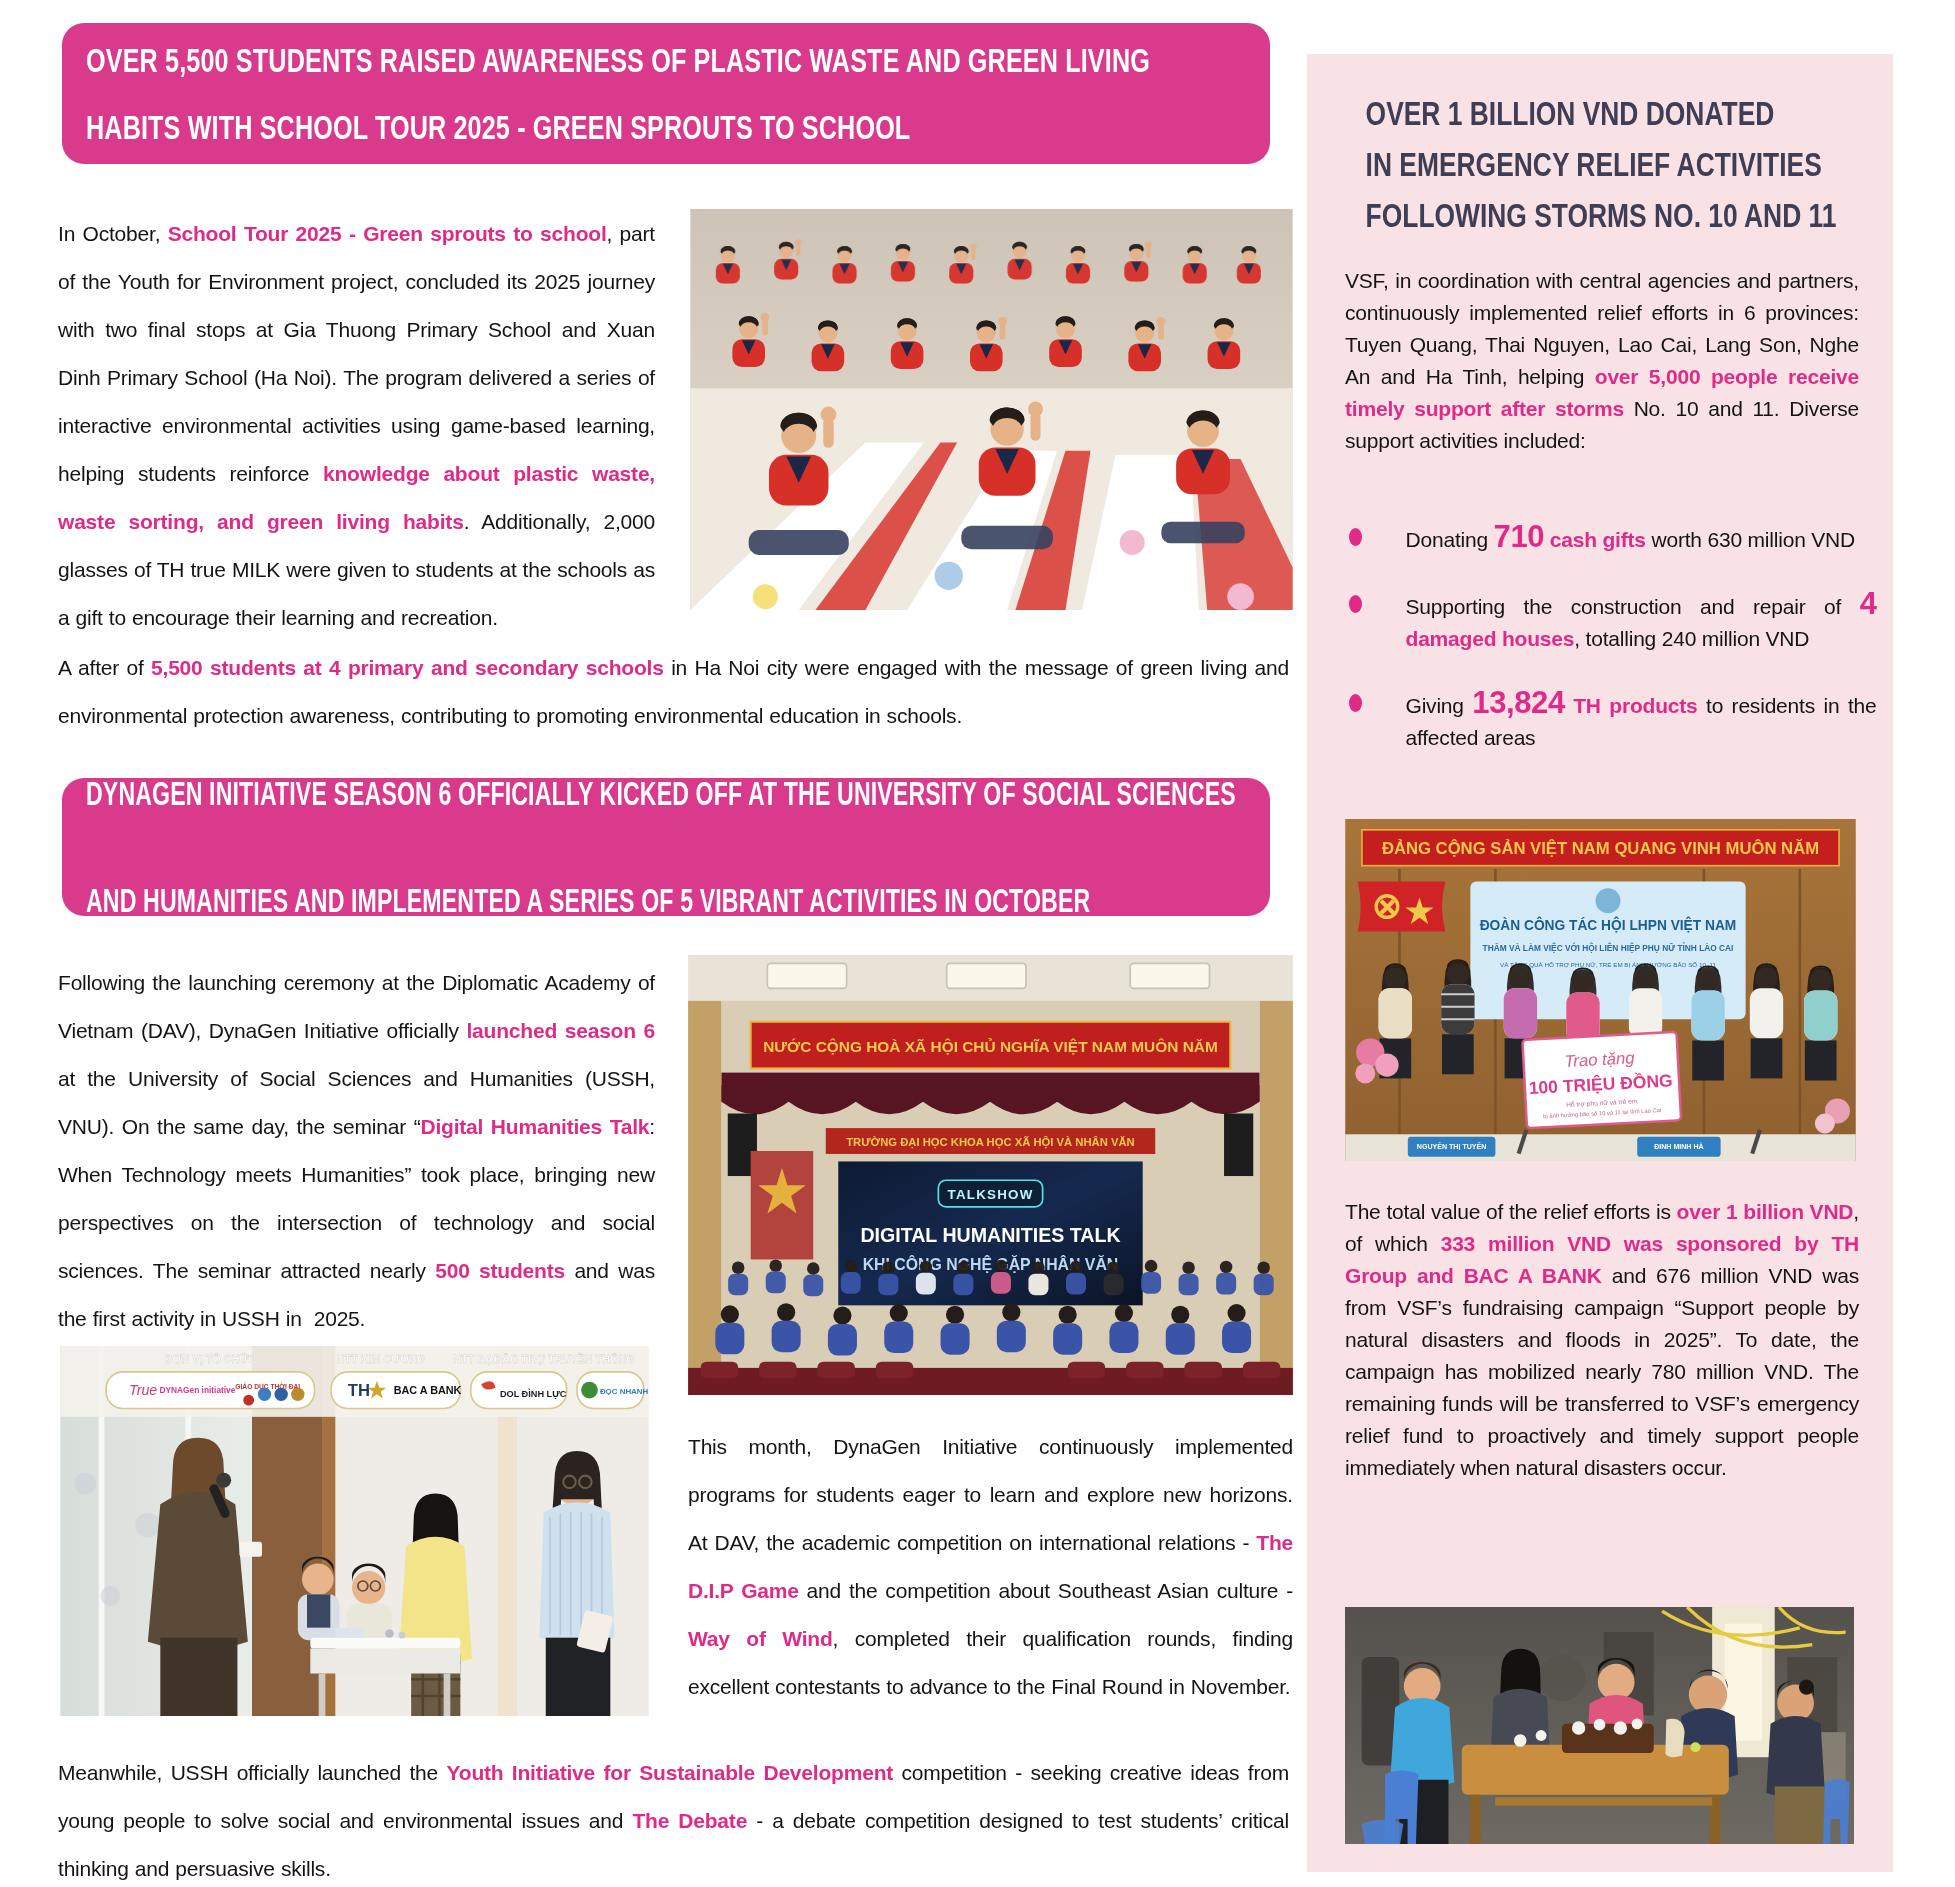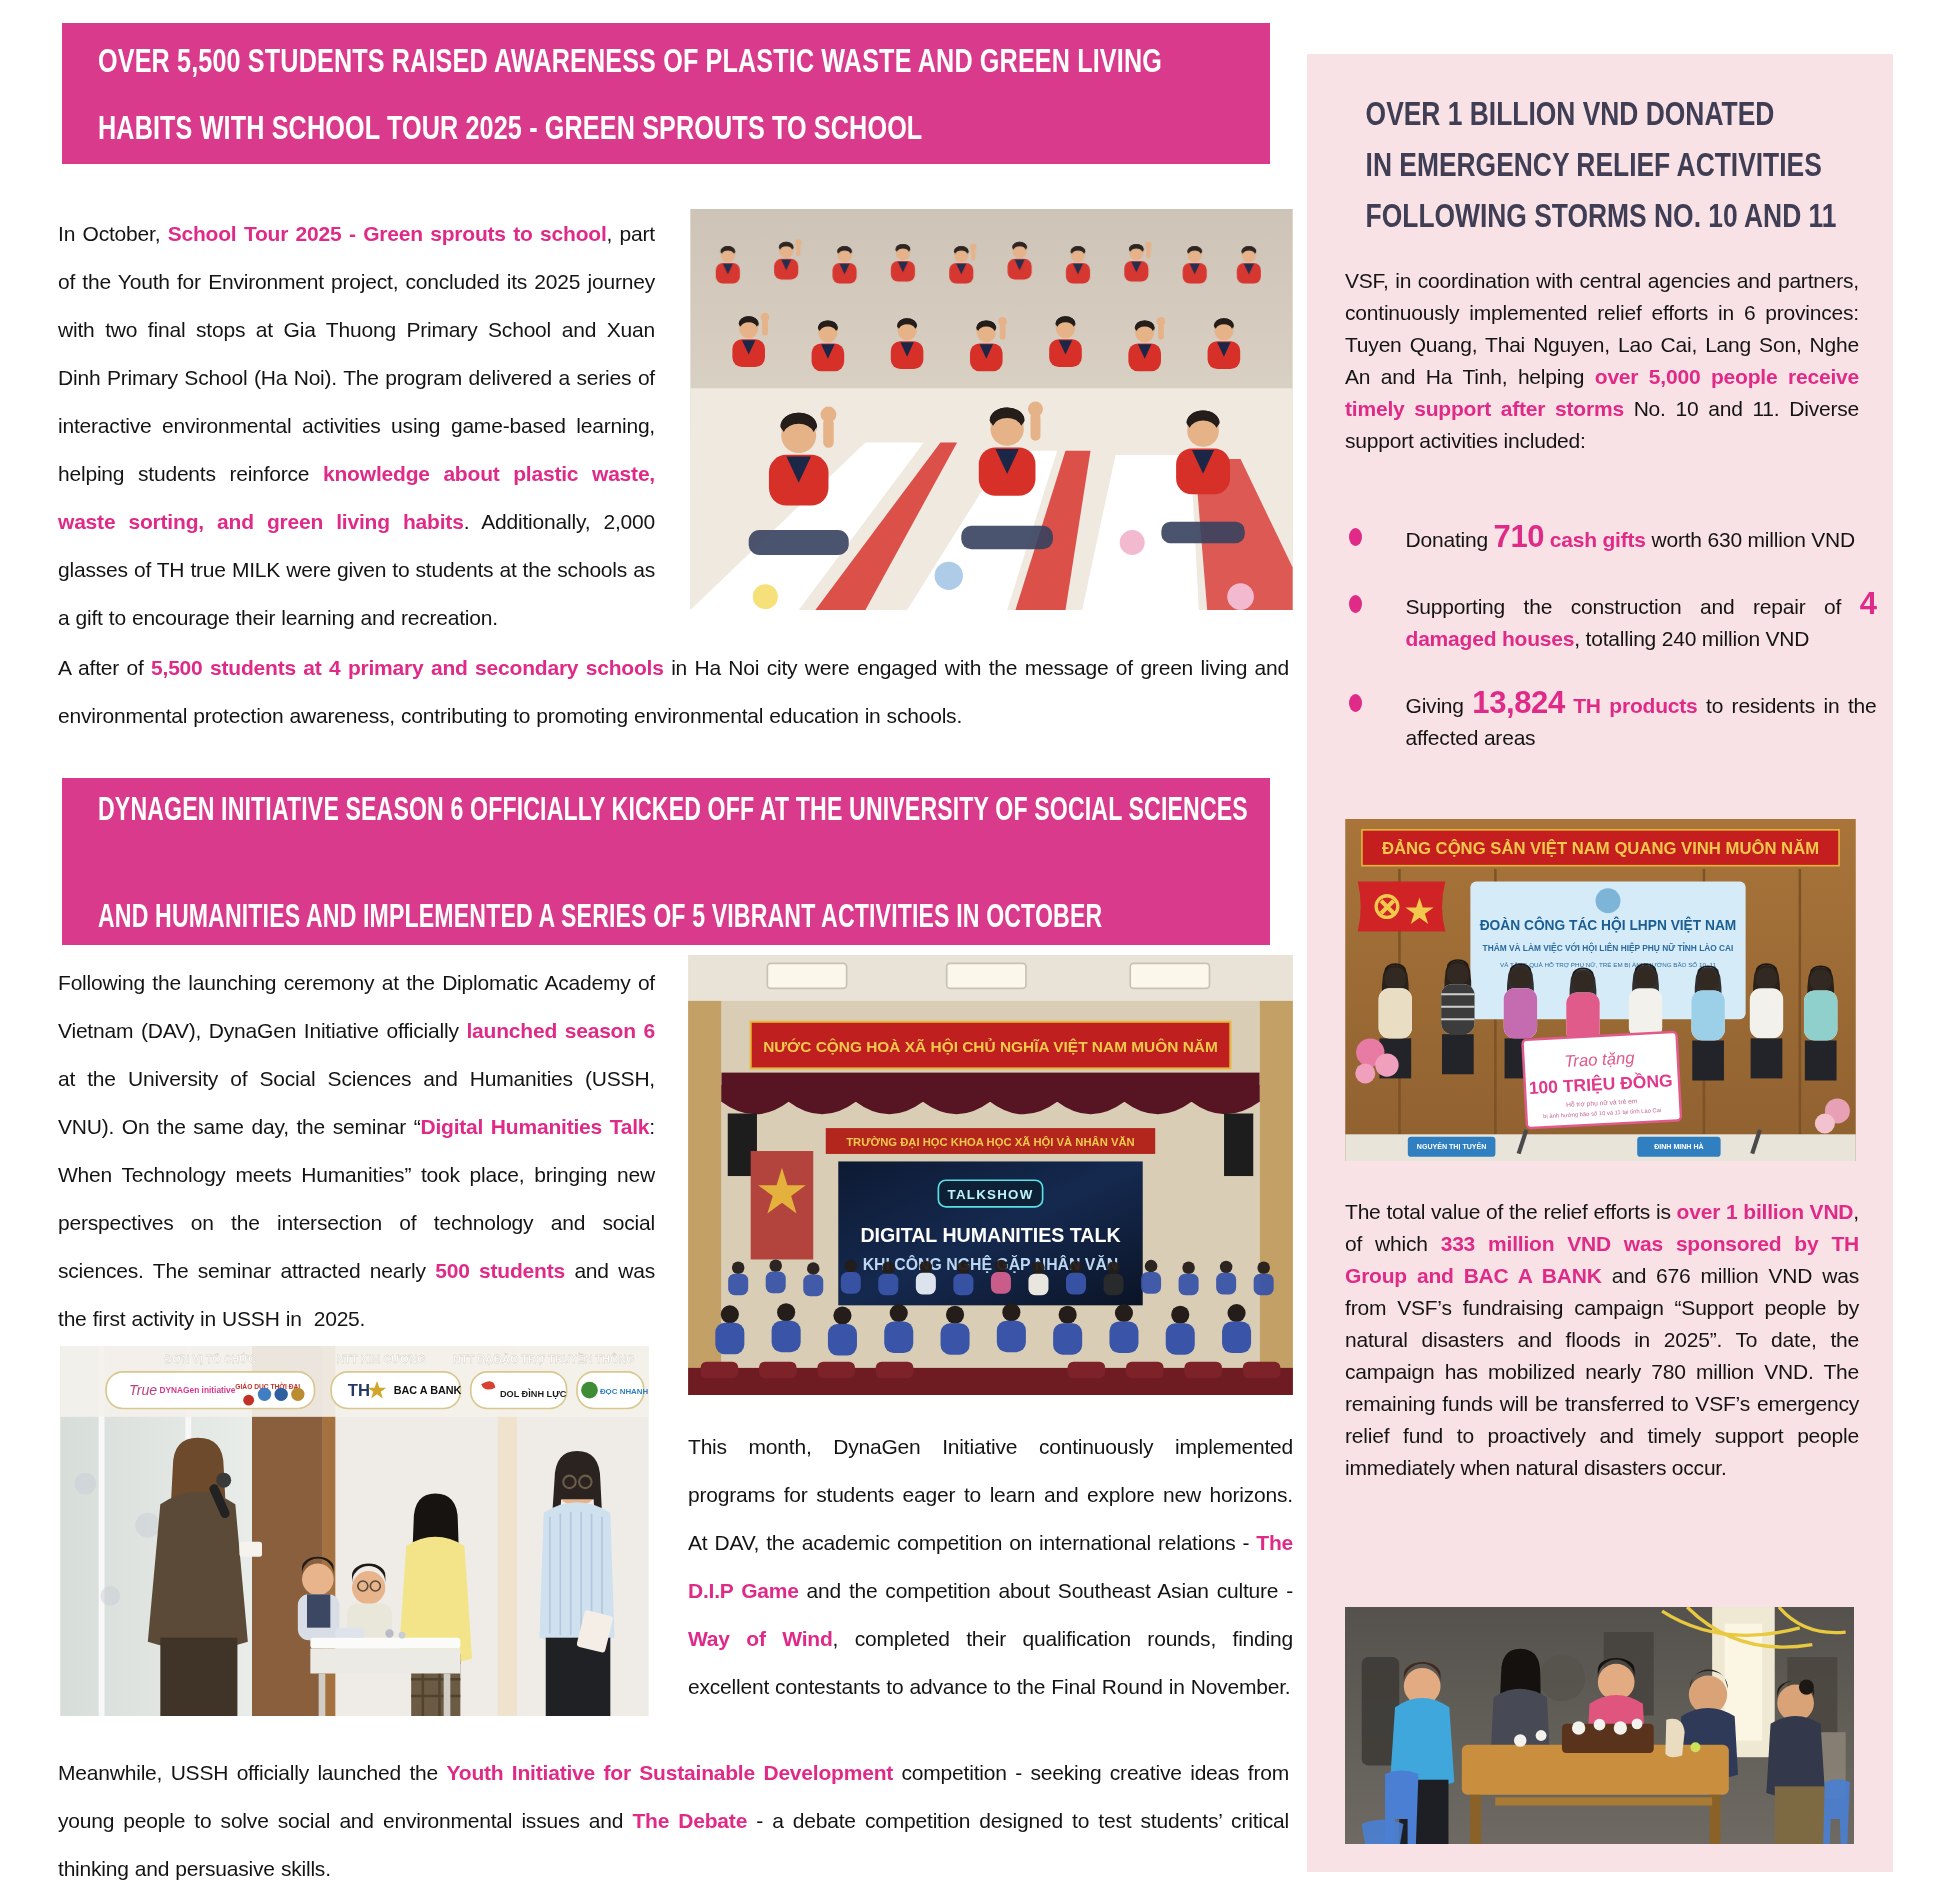--- a/index.html
+++ b/index.html
@@ -1,21 +1,21 @@
 <!DOCTYPE html>
 <html style="--accent: #d93a8c; --highlight: #e02a88; --sidebarBg: #f9e2e6; --sidebarTitle: #403e54;font-size:6.7px"><head>
 <meta charset="utf-8">
 <style>
   html,body{margin:0;padding:0;background:#ffffff;}
   .page{position:relative;width:1955px;height:1888px;background:#ffffff;
         font-family:"Liberation Sans",sans-serif;color:#141414;overflow:hidden;}
 
   
   .banner{position:absolute;background:var(--accent,#d93a8c);color:#fff;
-          display:flex;flex-direction:column;justify-content:center;padding-left:36px;box-sizing:border-box;}
+          display:flex;flex-direction:column;justify-content:center;padding-left:24px;box-sizing:border-box;border-radius:22px;}
   .banner .bline{font-weight:700;font-size:34px;line-height:67px;white-space:nowrap;
                  transform:scaleX(.74);transform-origin:left center;letter-spacing:0.2px;}
   #banner2 .bline{transform:scaleX(.68);}
 
   
   .par{position:absolute;font-size:21px;line-height:48px;text-align:justify;
        letter-spacing:-0.2px;word-spacing:0.4px;}
   .par span{white-space:pre-wrap;}
   .hl{color:var(--highlight,#e02a88);font-weight:700;}
   .big{font-size:31px;letter-spacing:-0.4px;}
@@ -112,21 +112,21 @@
           <rect x="-110" y="0" width="220" height="56" rx="24" fill="#37415f" opacity=".9"></rect>
         </g>
       <g transform="translate(1230,750)">
           <rect x="-100" y="0" width="200" height="52" rx="22" fill="#37415f" opacity=".9"></rect>
         </g>
     </g>
   </svg>
 
   <div class="par" style="left:58px;top:644px;width:1231px;"><span>A after of </span><span class="hl">5,500 students at 4 primary and secondary schools</span><span> in Ha Noi city were engaged with the message of green living and environmental protection awareness, contributing to promoting environmental education in schools.</span></div>
 
-  <div class="banner" id="banner2" style="left:62px;top:778px;width:1208px;height:167px;gap:40px;">
+  <div class="banner" id="banner2" style="left:62px;top:778px;width:1208px;height:138px;gap:40px;">
     <div class="bline">DYNAGEN INITIATIVE SEASON 6 OFFICIALLY KICKED OFF AT THE UNIVERSITY OF SOCIAL SCIENCES</div>
     <div class="bline">AND HUMANITIES AND  IMPLEMENTED A SERIES OF 5 VIBRANT ACTIVITIES IN OCTOBER</div>
   </div>
 
   <div class="par" style="left:58px;top:959px;width:597px;"><span>Following the launching ceremony at the Diplomatic Academy of Vietnam (DAV), DynaGen Initiative officially </span><span class="hl">launched season 6</span><span> at the University of Social Sciences and Humanities (USSH, VNU). On the same day, the seminar “</span><span class="hl">Digital Humanities Talk</span><span>: When Technology meets Humanities” took place, bringing new perspectives on the intersection of technology and social sciences. The seminar attracted nearly </span><span class="hl">500 students</span><span> and was the first activity in USSH in  2025.</span></div>
 
   <svg class="photo" style="left:688px;top:955px;" width="605" height="440" viewBox="0 0 1450 1055">
     <defs>
       <g id="pers">
           <circle cx="0" cy="-30" r="15" fill="#241d1a"></circle>

